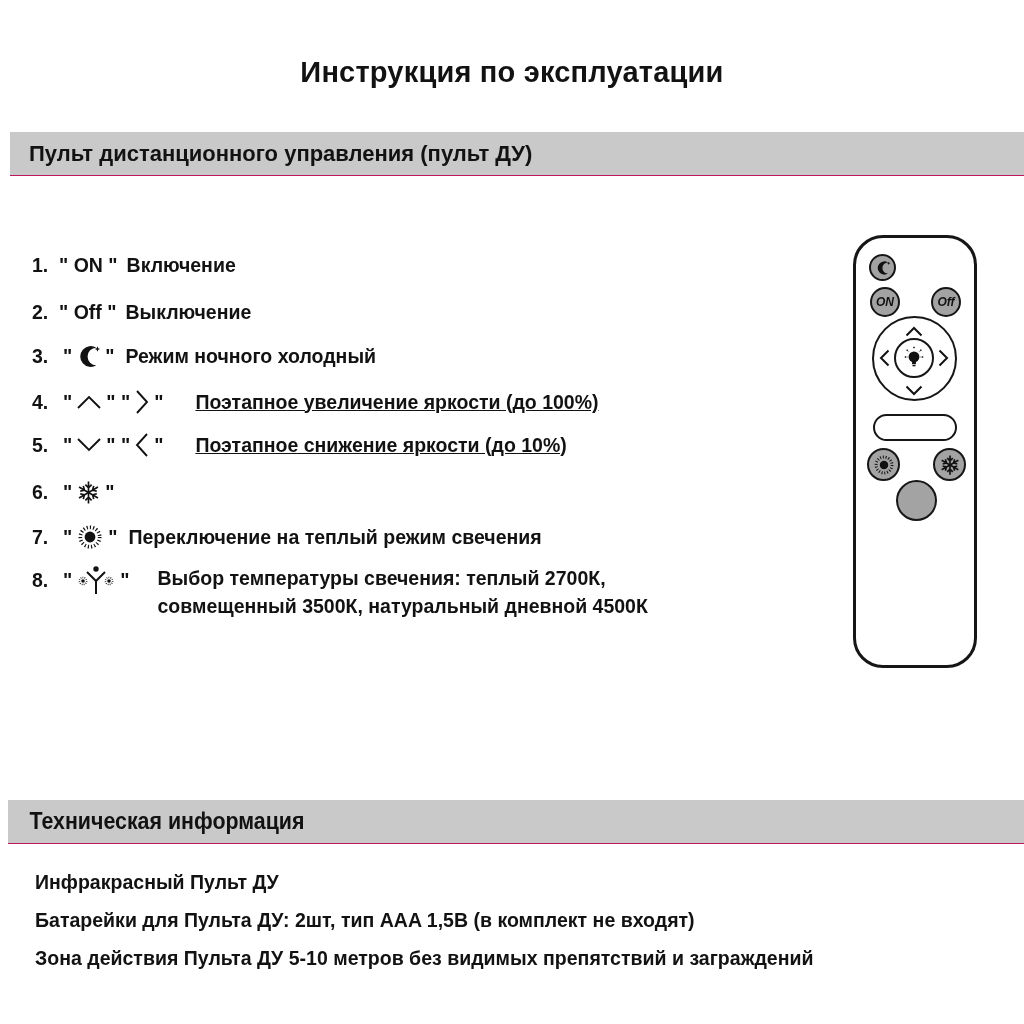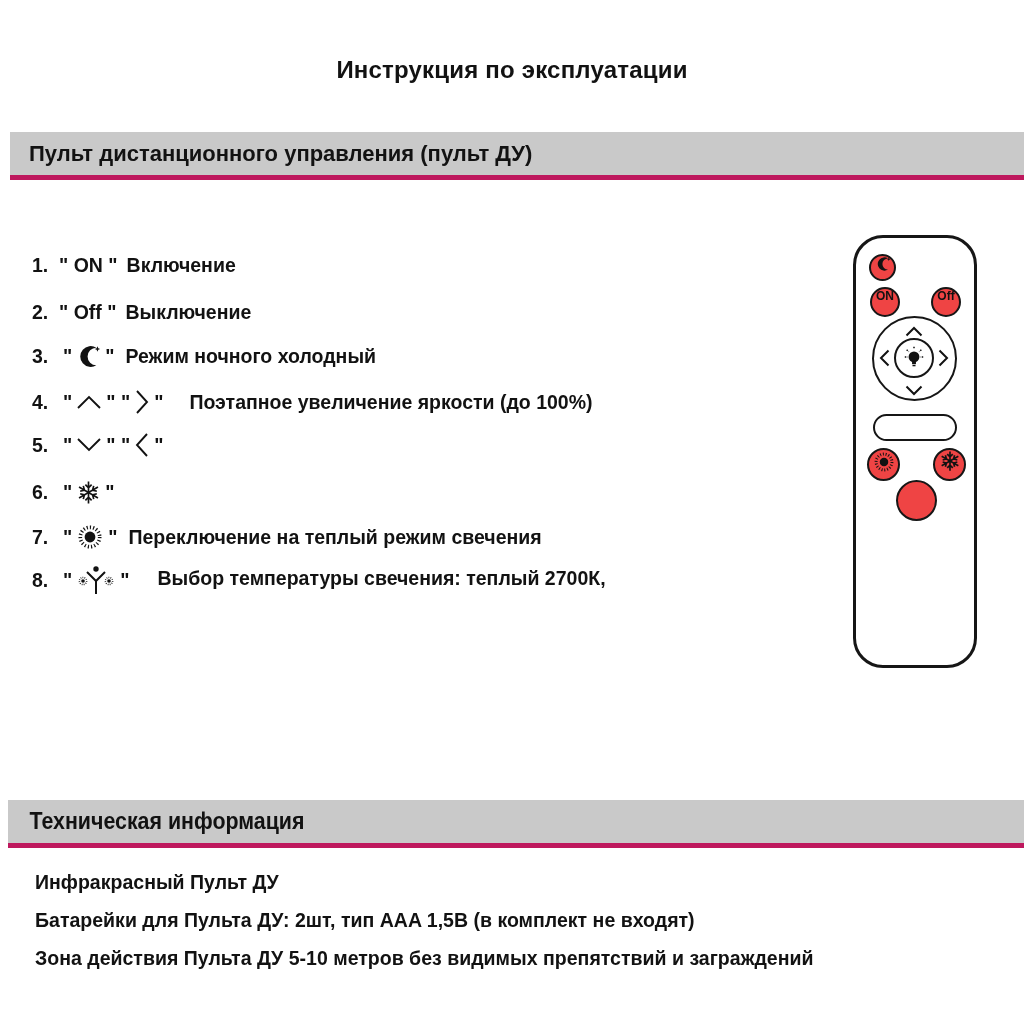--- a/index.html
+++ b/index.html
@@ -5,60 +5,60 @@
   html,body{margin:0;padding:0;}
   body{
     width:1024px;height:1024px;position:relative;overflow:hidden;
     background:#ffffff;color:#121212;
     font-family:"Liberation Sans","DejaVu Sans",sans-serif;
     -webkit-font-smoothing:antialiased;
   }
   .abs{position:absolute;}
   .page-title{
     top:56px;left:0;width:1024px;text-align:center;
-    font-size:24px;font-weight:700;letter-spacing:.2px;
+    font-size:29px;font-weight:700;letter-spacing:.2px;
   }
   .section-bar{
     height:43px;background:#c9c9c9;display:flex;align-items:center;
-    border-bottom:5px solid #be185d;
+    border-bottom:1px solid #be185d;
   }
   .bar-remote{top:132px;left:10px;right:0;}
   .bar-tech{top:800px;left:8px;right:0;}
   .bar-label{font-size:22px;font-weight:700;padding-left:19px;white-space:nowrap;}
   .bar-tech .bar-label{font-size:23px;transform:scaleX(.93);transform-origin:left center;padding-left:23px;}
 
   
   .li{
     left:32px;display:flex;align-items:center;white-space:nowrap;
     font-size:19.5px;font-weight:700;height:30px;
   }
   .num{width:27px;flex:0 0 auto;}
   .q{margin:0 4px;}
   .desc{margin-left:7px;}
-  .desc.wide-gap{margin-left:22px;}
+  .desc.wide-gap{margin-left:28px;text-decoration:underline;}
   .li svg{display:block;}
   .ic{display:flex;align-items:center;justify-content:center;}
   .li8{align-items:flex-start;height:auto;}
   .li8 .pre{display:flex;align-items:center;height:30px;}
   .li8 .desc-block{margin-left:24px;line-height:27.5px;}
 
   
   .tech-line{
     left:35px;font-size:21px;font-weight:700;white-space:nowrap;
     transform:scaleX(.93);transform-origin:left center;
   }
 
   
   .remote{
     left:853px;top:235px;width:124px;height:433px;
     border:3px solid #161616;border-radius:30px;box-sizing:border-box;
     background:#fff;
   }
   .rc{position:absolute;box-sizing:border-box;border:2.5px solid #161616;border-radius:50%;
-      display:flex;justify-content:center;background:#ef4444;}
+      display:flex;align-items:center;justify-content:center;background:#a3a3a3;font-style:italic;}
   .rc-label{font-size:12px;font-weight:700;letter-spacing:0;}
   .pill{position:absolute;left:17px;top:176px;width:84px;height:27px;box-sizing:border-box;
         border:2.5px solid #161616;border-radius:13.5px;background:#fff;}
   .navpad{position:absolute;left:16px;top:78px;width:85px;height:85px;box-sizing:border-box;
           border:2.5px solid #161616;border-radius:50%;}
   .nav-inner{position:absolute;left:20px;top:20px;width:40px;height:40px;box-sizing:border-box;
              border:2.5px solid #161616;border-radius:50%;display:flex;align-items:center;justify-content:center;}
   .nav-arrow{position:absolute;}
 </style>
 </head>
@@ -121,20 +121,21 @@
         <polyline points="2,2 13,13 24,2" fill="none" stroke="#121212" stroke-width="1.9"></polyline>
       </svg>
   </span>
   <span class="q">" "</span>
   <span class="ic">
     <svg width="16" height="26" viewBox="0 0 16 26">
         <polyline points="13,2 3,13 13,24" fill="none" stroke="#121212" stroke-width="1.9"></polyline>
       </svg>
   </span>
   <span class="q">"</span>
+  <span class="desc wide-gap">Поэтапное снижение яркости (до 10%)</span>
 </div>
 
 <div class="abs li" style="top:477px">
   <span class="num">6.</span>
   <span class="q">"</span>
   <span class="ic">
     <svg width="25" height="25" viewBox="0 0 24 24" fill="none" stroke="#121212" stroke-width="1.6">
       <g>
           <path d="M12 1.5V22.5 M9 4.5L12 7.5L15 4.5 M9 19.5L12 16.5L15 19.5"></path>
         </g>
@@ -173,20 +174,21 @@
         <circle cx="7" cy="16" r="1.8" fill="#121212"></circle>
         <circle cx="7" cy="16" r="3.6" fill="none" stroke="#121212" stroke-width="1.5" stroke-dasharray=".8 1.2"></circle>
         <circle cx="33" cy="16" r="1.8" fill="#121212"></circle>
         <circle cx="33" cy="16" r="3.6" fill="none" stroke="#121212" stroke-width="1.5" stroke-dasharray=".8 1.2"></circle>
       </svg>
     </span>
     <span class="q">"</span>
   </span>
   <span class="desc-block">
     <div>Выбор температуры свечения: теплый 2700К,</div>
+    <div>совмещенный 3500К, натуральный дневной 4500К</div>
   </span>
 </div>
 
 <div class="abs remote">
 
   <div class="rc" style="left:13px;top:16px;width:27px;height:27px;">
     <span style="display:flex;">
       <svg width="16" height="16" viewBox="0 0 24 24">
         <path d="M19.5 3.6 A 10 10 0 1 0 19.5 20.4 A 8.2 8.2 0 1 1 19.5 3.6 Z" fill="#121212"></path>
         <path d="M20.6 2.2l.8 1.8 1.8.8-1.8.8-.8 1.8-.8-1.8-1.8-.8 1.8-.8z" fill="#121212"></path>

